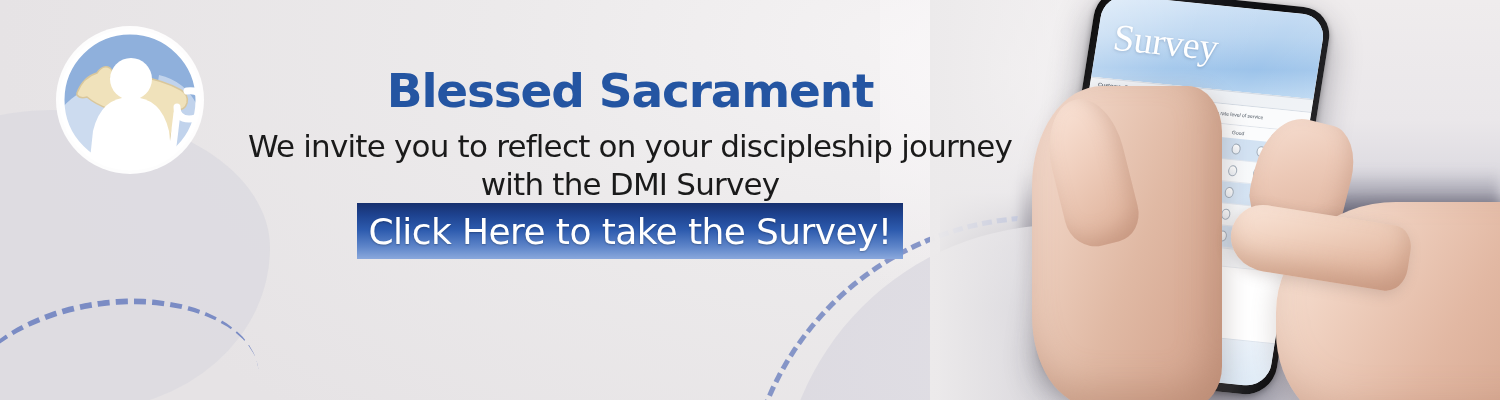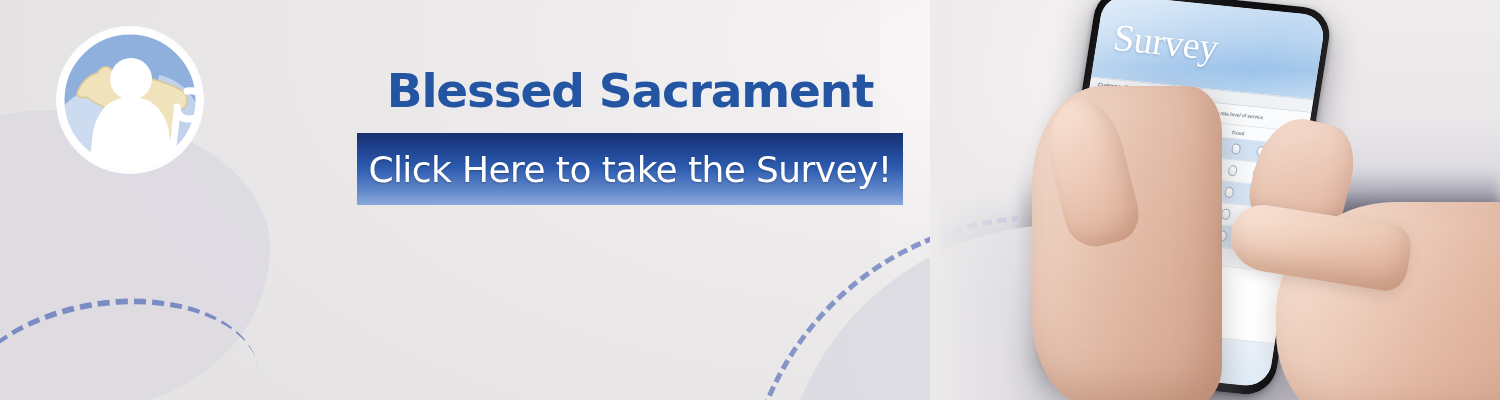--- a/index.html
+++ b/index.html
@@ -113,22 +113,22 @@
     line-height:38px;
     letter-spacing:-0.8px;
     color:#1a1a1a;
     text-align:center;
     white-space:nowrap;
   }
   .subhead .s1 { display:block; }
   .subhead .s2 { display:block; }
 
   .cta {
-    margin-top:16px;
-    width:546px; height:72px;
+    margin-top:0;
+    width:546px; height:56px;
     display:flex; align-items:center; justify-content:center;
     background:linear-gradient(180deg,#17306e 0%, #1e4390 22%, #2d5bae 48%, #5e85c9 78%, #8aa8dc 100%);
     color:#ffffff;
     font-family:"DejaVu Sans", sans-serif;
     font-size:36px;
     letter-spacing:-0.6px;
     border:none;
     cursor:pointer;
     text-shadow:0 1px 2px rgba(0,0,0,.25);
     white-space:nowrap;
@@ -330,20 +330,24 @@
         <path d="M130 96 l-8 66" fill="none" stroke="#ffffff" stroke-width="7" stroke-linecap="round"></path>
       </g>
       <circle cx="83" cy="83" r="68" fill="none" stroke="#ffffff" stroke-width="5"></circle>
     </svg>
   </div>
 
   <div class="content">
     <h1 class="headline">
       <span class="l1">Blessed Sacrament</span>
     </h1>
+    <p class="subhead">
+      <span class="s1">We invite you to reflect on your discipleship journey</span>
+      <span class="s2">with the DMI Survey</span>
+    </p>
     <button class="cta">Click Here to take the Survey!</button>
   </div>
 
   <div class="photo-left-fade"></div>
 
   <div class="phone-wrap">
     <div class="hand-left"></div>
     <div class="thumb"></div>
 
     <div class="phone">

